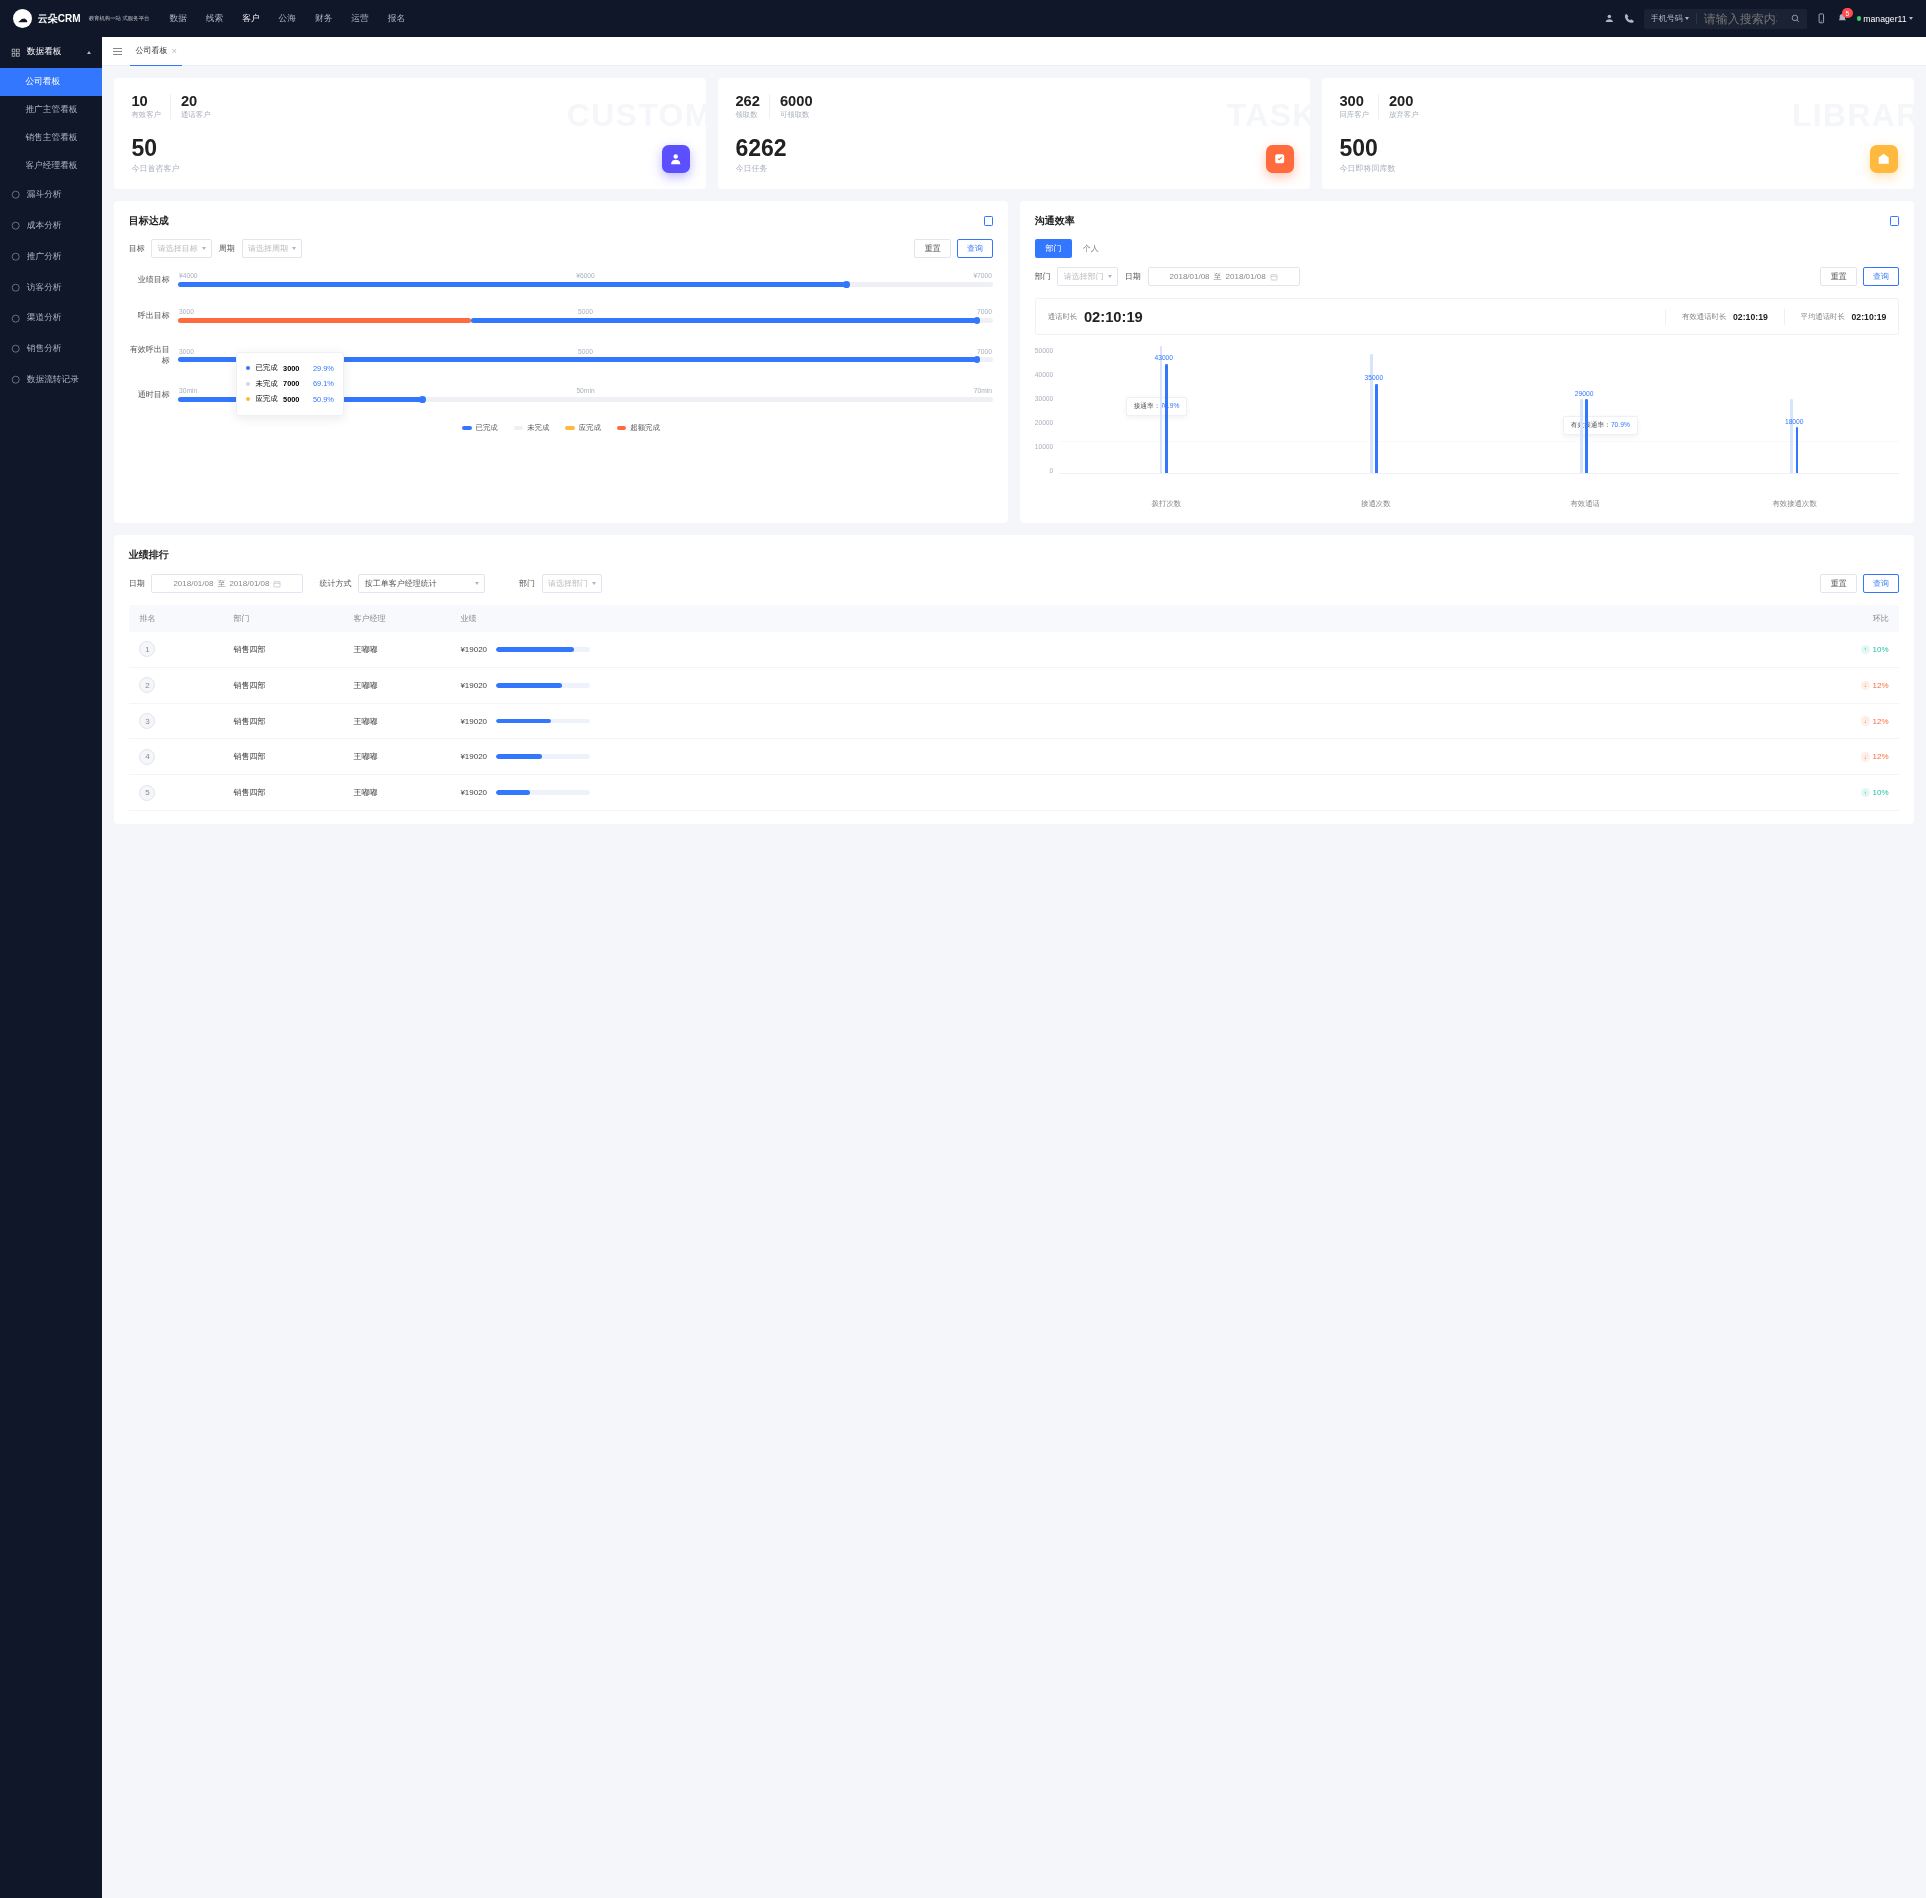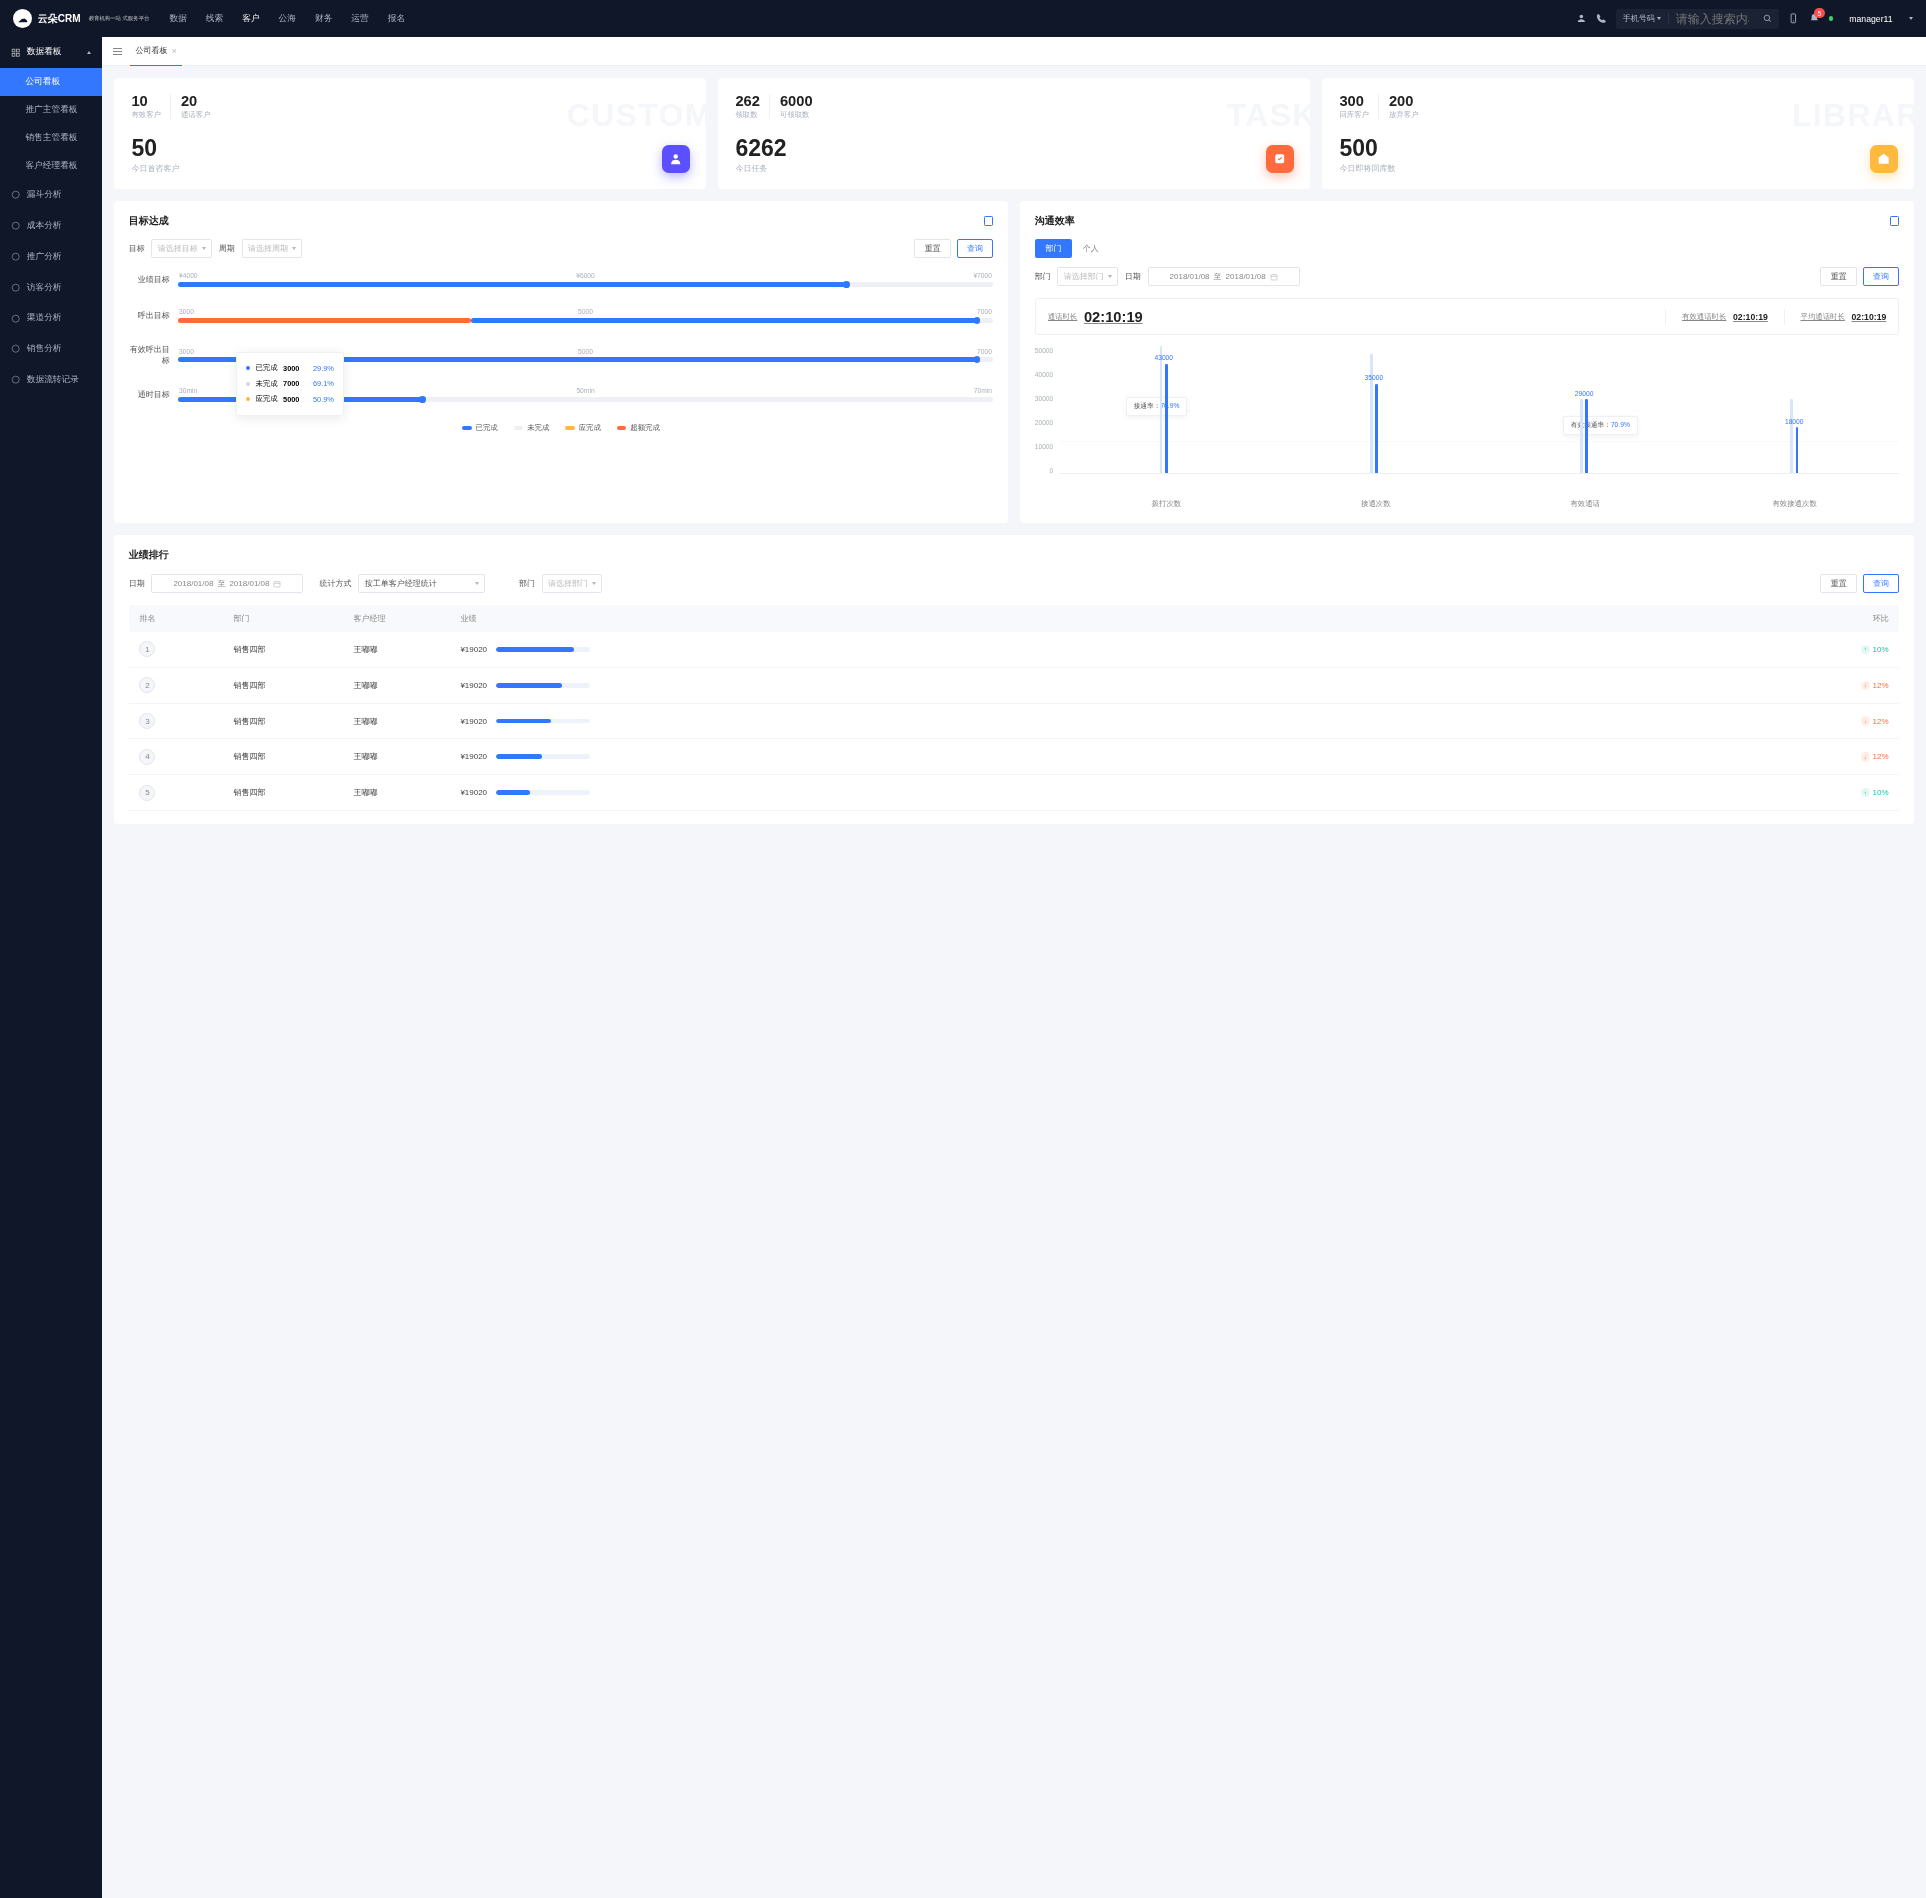--- a/index.html
+++ b/index.html
@@ -16,21 +16,21 @@
     .top-nav-item { font-size: 8.7px; cursor: pointer; color: #aeb5c3; }
     .top-nav-item.active { color: #fff; }
     .header-right { margin-left: auto; display: flex; align-items: center; gap: 9.4px; }
     .search-wrap { display: flex; align-items: center; background: #1a2234; border-radius: 2px; height: 20px; overflow: hidden; }
     .search-select { padding: 0 6.7px; font-size: 8px; color: #aeb5c3; border-right: 0.7px solid #2a3449; display: flex; align-items: center; gap: 2.7px; }
     .search-input { background: transparent; border: none; color: #aeb5c3; padding: 0 6.7px; width: 87px; font-size: 12px; outline: none; }
     .search-btn { width: 23px; height: 20px; display: flex; align-items: center; justify-content: center; }
     .hdr-icon { width: 10.7px; height: 10.7px; position: relative; }
     .badge { position: absolute; top: -5.4px; right: -5.4px; background: #ff4d4d; color: #fff; border-radius: 5.4px; min-width: 10.7px; height: 10.7px; font-size: 6.7px; display: flex; align-items: center; justify-content: center; padding: 0 2.7px; }
     .status-dot { width: 4.7px; height: 4.7px; background: #3dd165; border-radius: 50%; }
-    .user-name { font-size: 8.7px; display: flex; align-items: center; gap: 16px; color: #fff; }
+    .user-name { font-size: 8.7px; display: flex; align-items: center; gap: 2px; color: #fff; }
     .caret { width: 0; height: 0; border-left: 2.7px solid transparent; border-right: 2.7px solid transparent; border-top: 3.3px solid #aeb5c3; }
     
     
     .main { display: flex; flex: 1; overflow: hidden; }
     
     
     .sidebar { width: 102px; background: #0f1729; color: #aeb5c3; overflow-y: auto; padding-top: 0; }
     .side-section { padding: 9.4px 10.7px; font-size: 8.7px; display: flex; align-items: center; gap: 6.7px; cursor: pointer; }
     .side-section.head { color: #fff; justify-content: space-between; }
     .side-sub { padding: 8px 10.7px 8px 25.4px; font-size: 8.7px; cursor: pointer; }
@@ -97,21 +97,21 @@
     .leg-sw { width: 9.4px; height: 3.3px; border-radius: 2px; }
     
     .tooltip { position: absolute; background: #fff; border: 0.7px solid #eef0f5; border-radius: 2.7px; box-shadow: 0 2.7px 10.7px rgba(0,0,0,0.08); padding: 8px 9.4px; font-size: 7.4px; z-index: 5; }
     .tt-row { display: flex; align-items: center; gap: 5.4px; padding: 2.7px 0; }
     .tt-dot { width: 4px; height: 4px; border-radius: 50%; }
     .tt-val { margin-left: auto; font-weight: 600; }
     .tt-pct { color: #3377ff; width: 29px; text-align: right; }
     
     
     .comm-stats { border: 0.7px solid #eef0f5; border-radius: 2.7px; padding: 9.4px 12px; display: flex; align-items: center; gap: 16px; margin-bottom: 12px; }
-    .comm-item { display: flex; align-items: center; gap: 6.7px; font-size: 7.4px; color: #888; text-decoration: underline; }
+    .comm-item { display: flex; align-items: center; gap: 6.7px; font-size: 7.4px; color: #888; }
     .comm-item.main .comm-val { font-size: 14.7px; font-weight: 700; color: #222; }
     .comm-val { font-size: 8.7px; color: #222; font-weight: 600; }
     .comm-div { width: 0.7px; height: 16px; background: #eef0f5; }
     
     
     .bar-chart { height: 147px; display: flex; }
     .y-axis { display: flex; flex-direction: column; justify-content: space-between; font-size: 6.7px; color: #aab0bc; text-align: right; padding-right: 5.4px; height: 127px; }
     .bars-area { flex: 1; position: relative; display: flex; align-items: flex-end; height: 127px; border-bottom: 0.7px solid #eef0f5; }
     .bars-area::before { content: ""; position: absolute; inset: 0; background: repeating-linear-gradient(to top, transparent 0, transparent calc(25% - 0.7px), #eef0f5 25%); opacity: 0.4; pointer-events: none; }
     .bar-group { flex: 1; display: flex; flex-direction: column; align-items: center; position: relative; }

